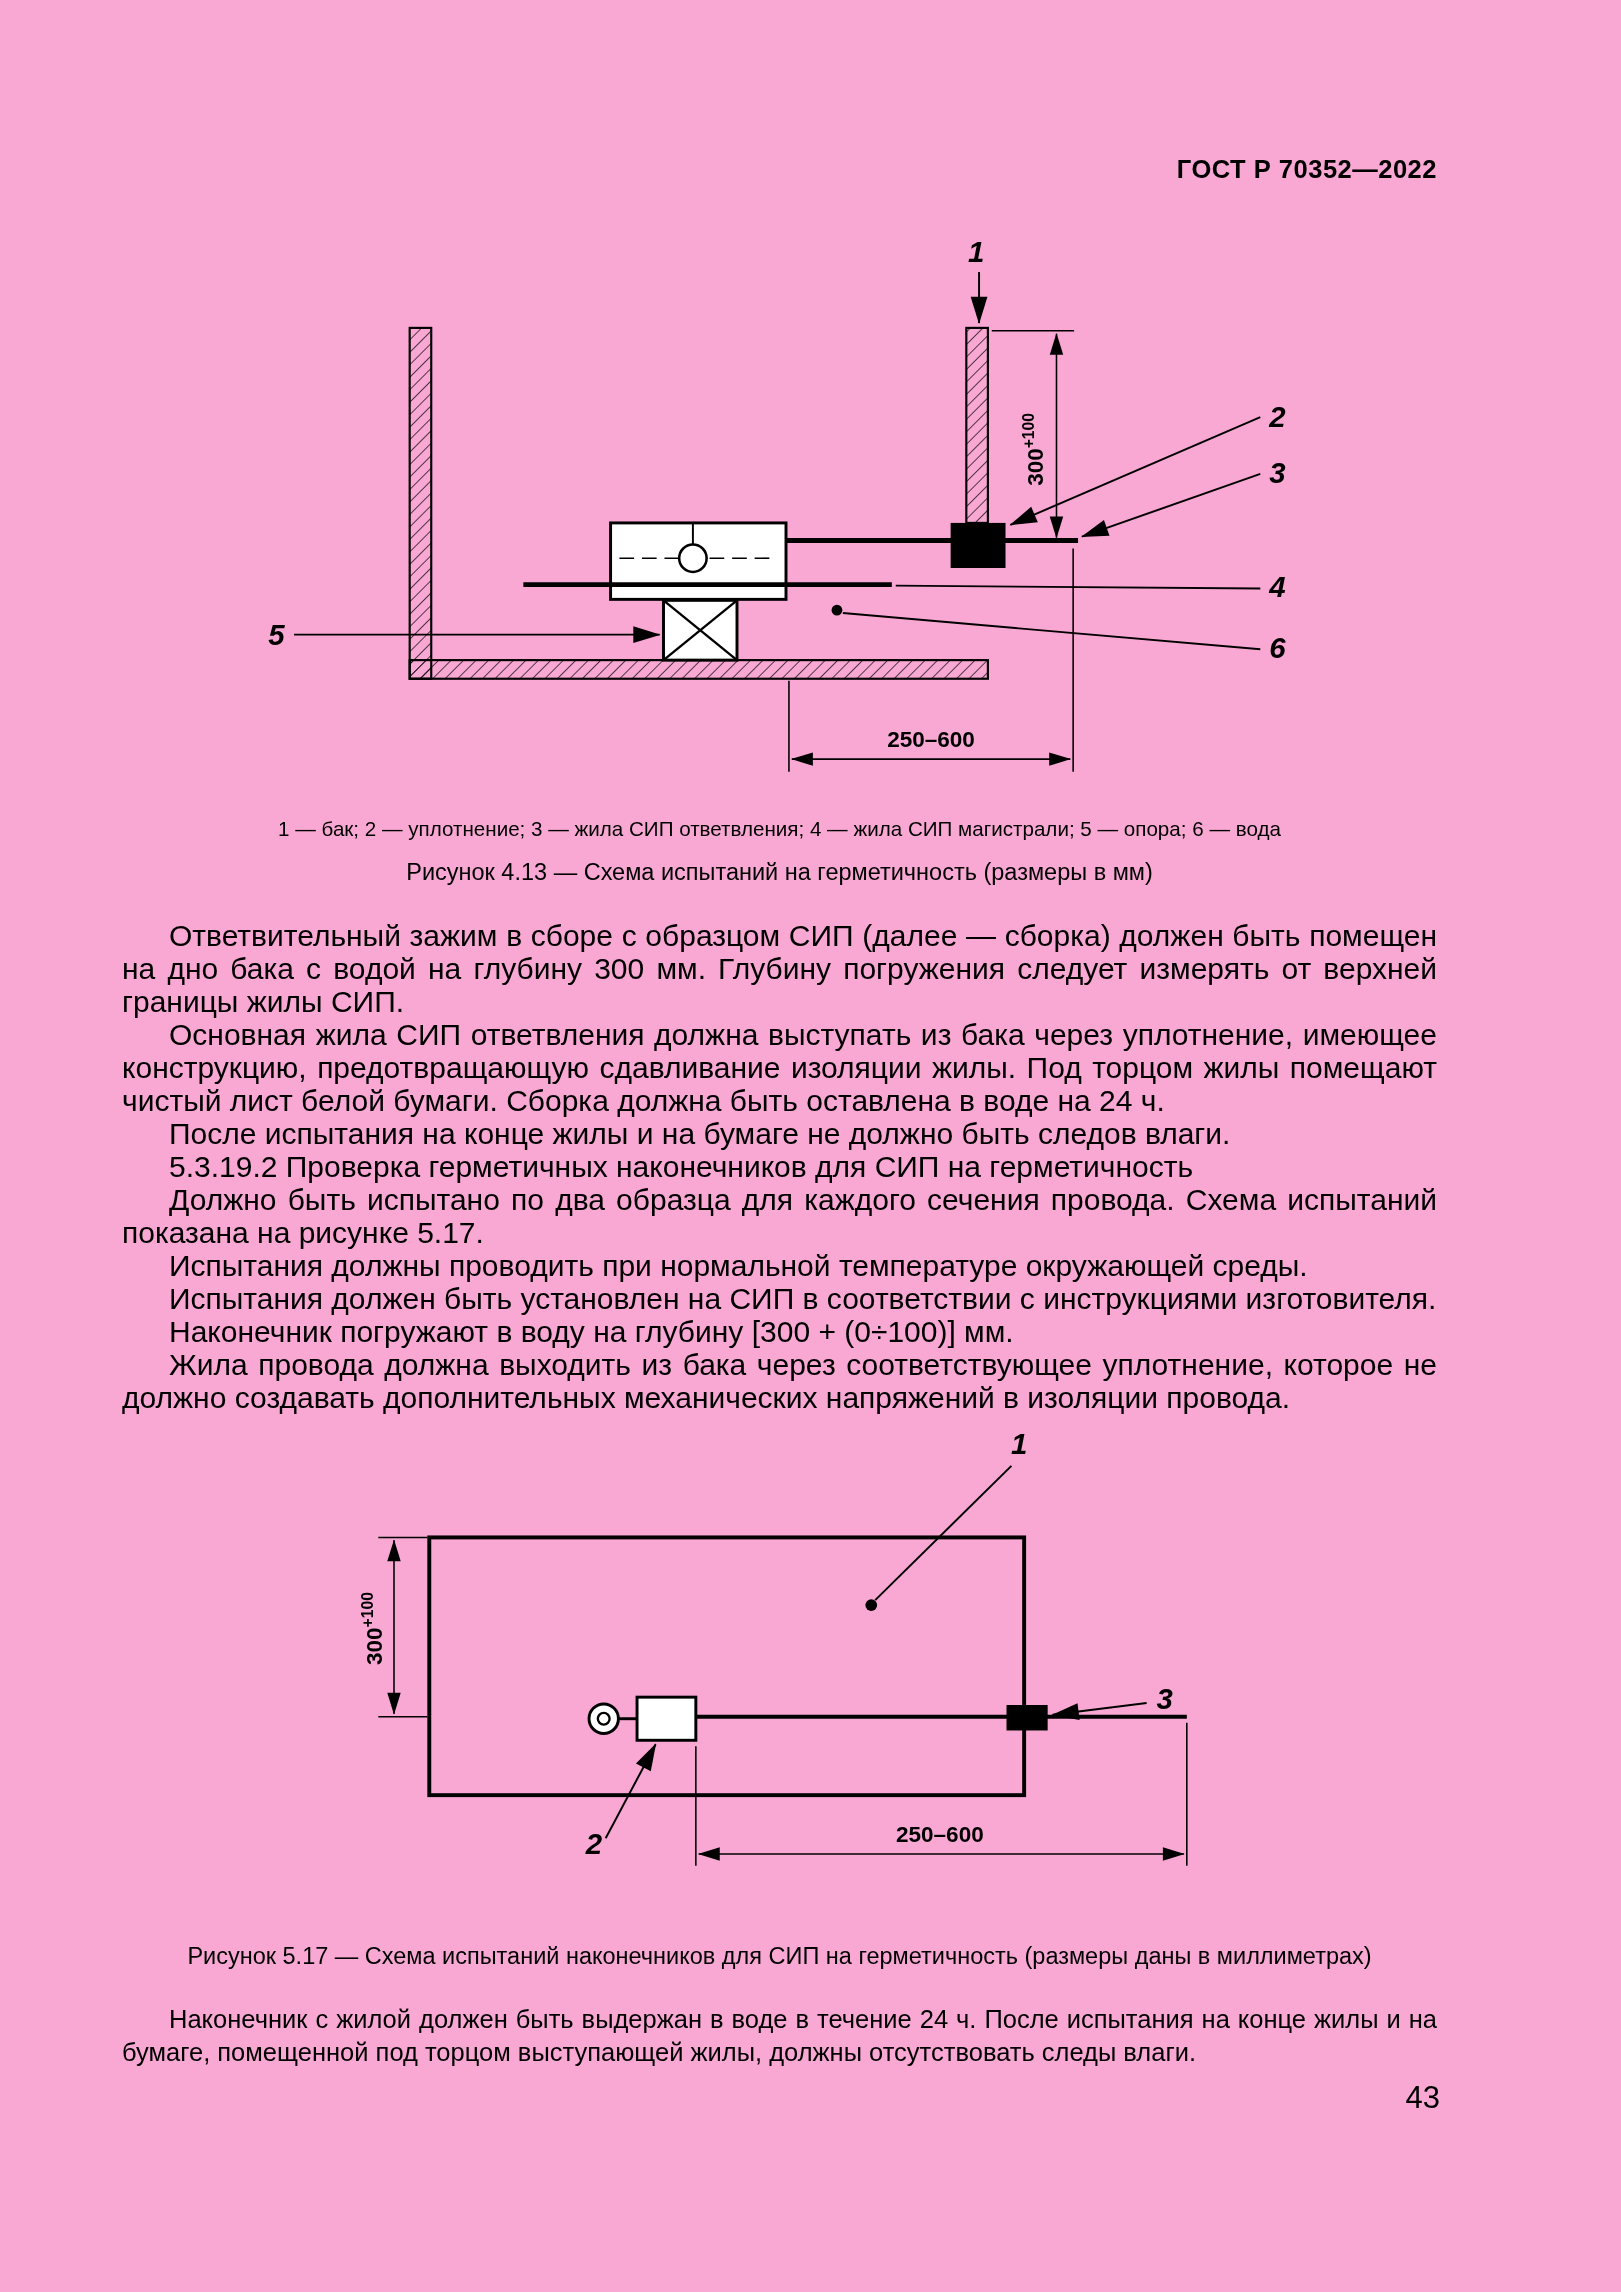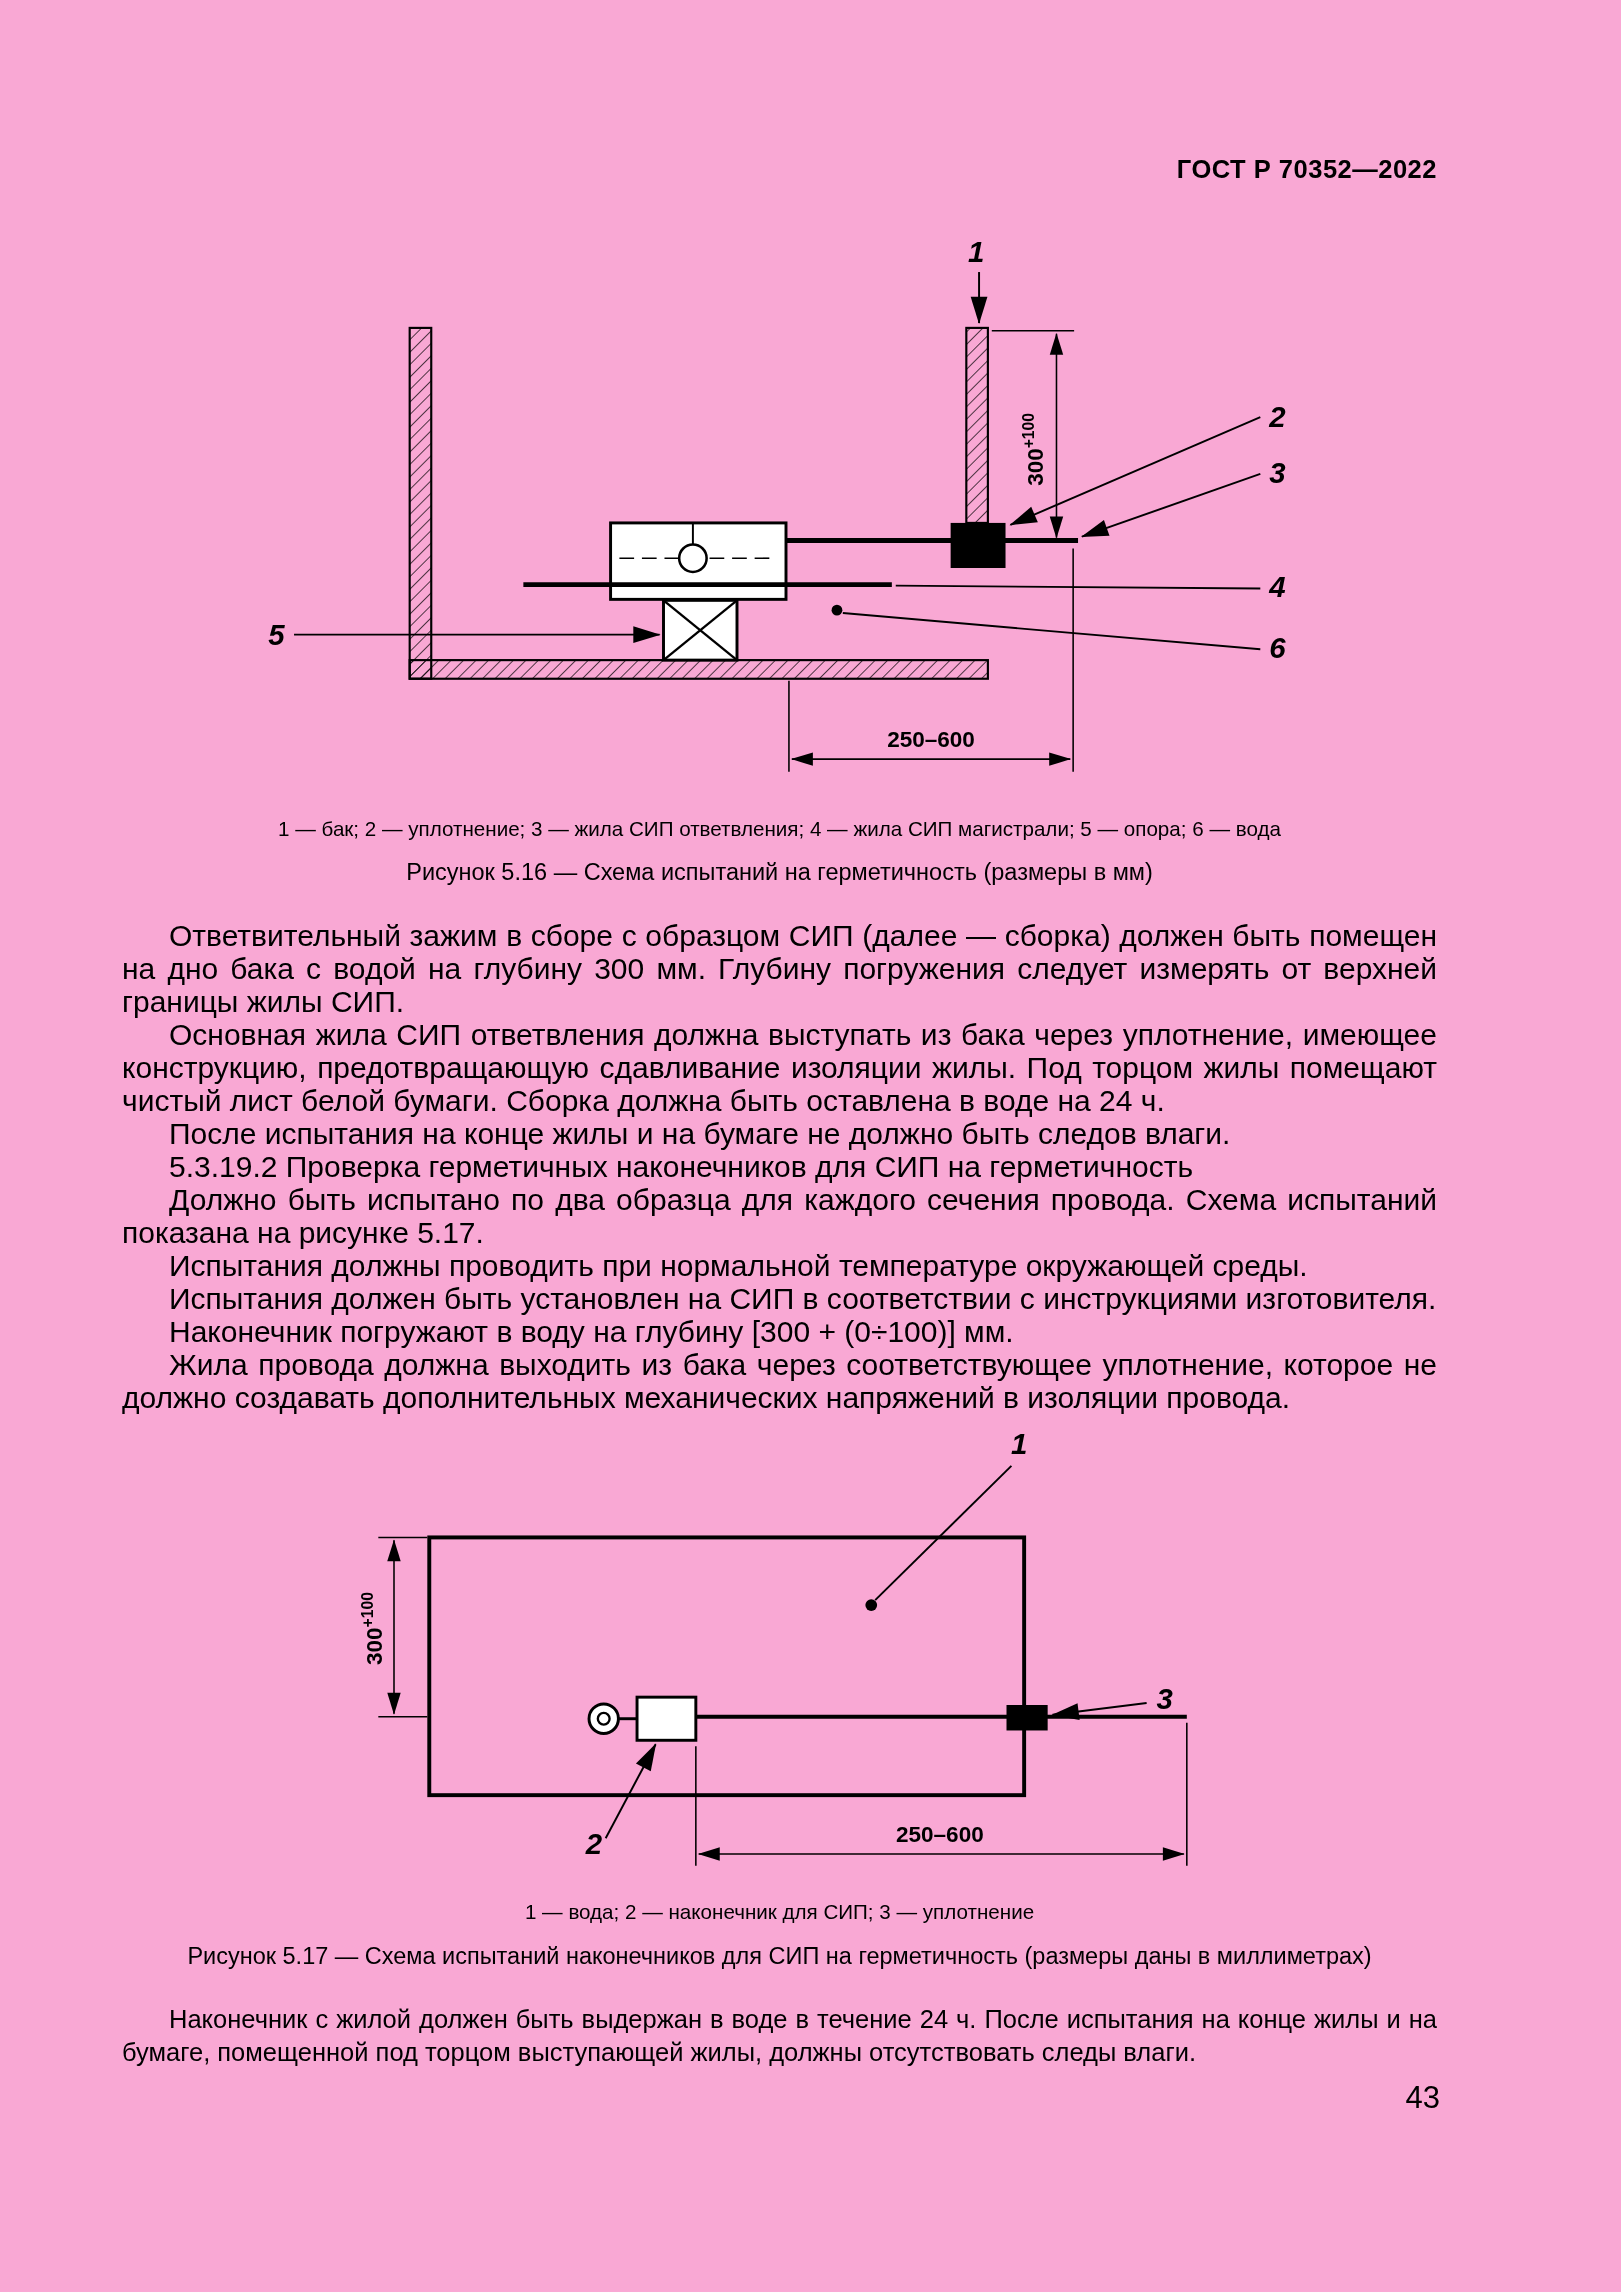--- a/index.html
+++ b/index.html
@@ -116,21 +116,21 @@
 
     <g stroke="#000">
       <line x1="805" y1="465" x2="805" y2="558" stroke-width="1.6"></line>
       <line x1="1095" y1="330" x2="1095" y2="558" stroke-width="1.6"></line>
       <line x1="808" y1="545" x2="1092" y2="545" stroke-width="1.6" marker-start="url(#arrA)" marker-end="url(#arrA)"></line>
     </g>
     <text class="dim" x="950" y="533" text-anchor="middle">250–600</text>
   </svg>
 
   <div id="legend1" class="fig-legend">1 — бак; 2 — уплотнение; 3 — жила СИП ответвления; 4 — жила СИП магистрали; 5 — опора; 6 — вода</div>
-  <div id="title1" class="fig-title">Рисунок 5.16 — Схема испытаний на герметичность (размеры в мм)</div>
+  <div id="title1" class="fig-title">Рисунок 4.13 — Схема испытаний на герметичность (размеры в мм)</div>
 
   <div class="body-text">
     <p>Ответвительный зажим в сборе с образцом СИП (далее — сборка) должен быть помещен на дно бака с водой на глубину 300 мм. Глубину погружения следует измерять от верхней границы жилы СИП.</p>
     <p>Основная жила СИП ответвления должна выступать из бака через уплотнение, имеющее конструкцию, предотвращающую сдавливание изоляции жилы. Под торцом жилы помещают чистый лист белой бумаги. Сборка должна быть оставлена в воде на 24 ч.</p>
     <p>После испытания на конце жилы и на бумаге не должно быть следов влаги.</p>
     <p>5.3.19.2 Проверка герметичных наконечников для СИП на герметичность</p>
     <p>Должно быть испытано по два образца для каждого сечения провода. Схема испытаний показана на рисунке 5.17.</p>
     <p>Испытания должны проводить при нормальной температуре окружающей среды.</p>
     <p>Испытания должен быть установлен на СИП в соответствии с инструкциями изготовителя.</p>
     <p>Наконечник погружают в воду на глубину [300 + (0÷100)] мм.</p>
@@ -176,21 +176,20 @@
     <text class="dim" transform="rotate(-90 390 222)" x="390" y="222" text-anchor="middle"><tspan>300</tspan><tspan class="dimsup" dy="-9">+100</tspan></text>
 
     <g stroke="#000">
       <line x1="710" y1="342" x2="710" y2="464" stroke-width="1.6"></line>
       <line x1="1211" y1="318" x2="1211" y2="464" stroke-width="1.6"></line>
       <line x1="713" y1="452" x2="1208" y2="452" stroke-width="1.6" marker-start="url(#arrB)" marker-end="url(#arrB)"></line>
     </g>
     <text class="dim" x="959" y="440" text-anchor="middle">250–600</text>
   </svg>
 
-  <div id="legend2" class="fig-legend">1 — вода; 2 — наконечник для СИП; 3 — уплотнение</div>
   <div id="title2" class="fig-title">Рисунок 5.17 — Схема испытаний наконечников для СИП на герметичность (размеры даны в миллиметрах)</div>
 
   <div class="closing">
     <p>Наконечник с жилой должен быть выдержан в воде в течение 24 ч. После испытания на конце жилы и на бумаге, помещенной под торцом выступающей жилы, должны отсутствовать следы влаги.</p>
   </div>
 
   <div class="page-number">43</div>
 
 </div>
 

